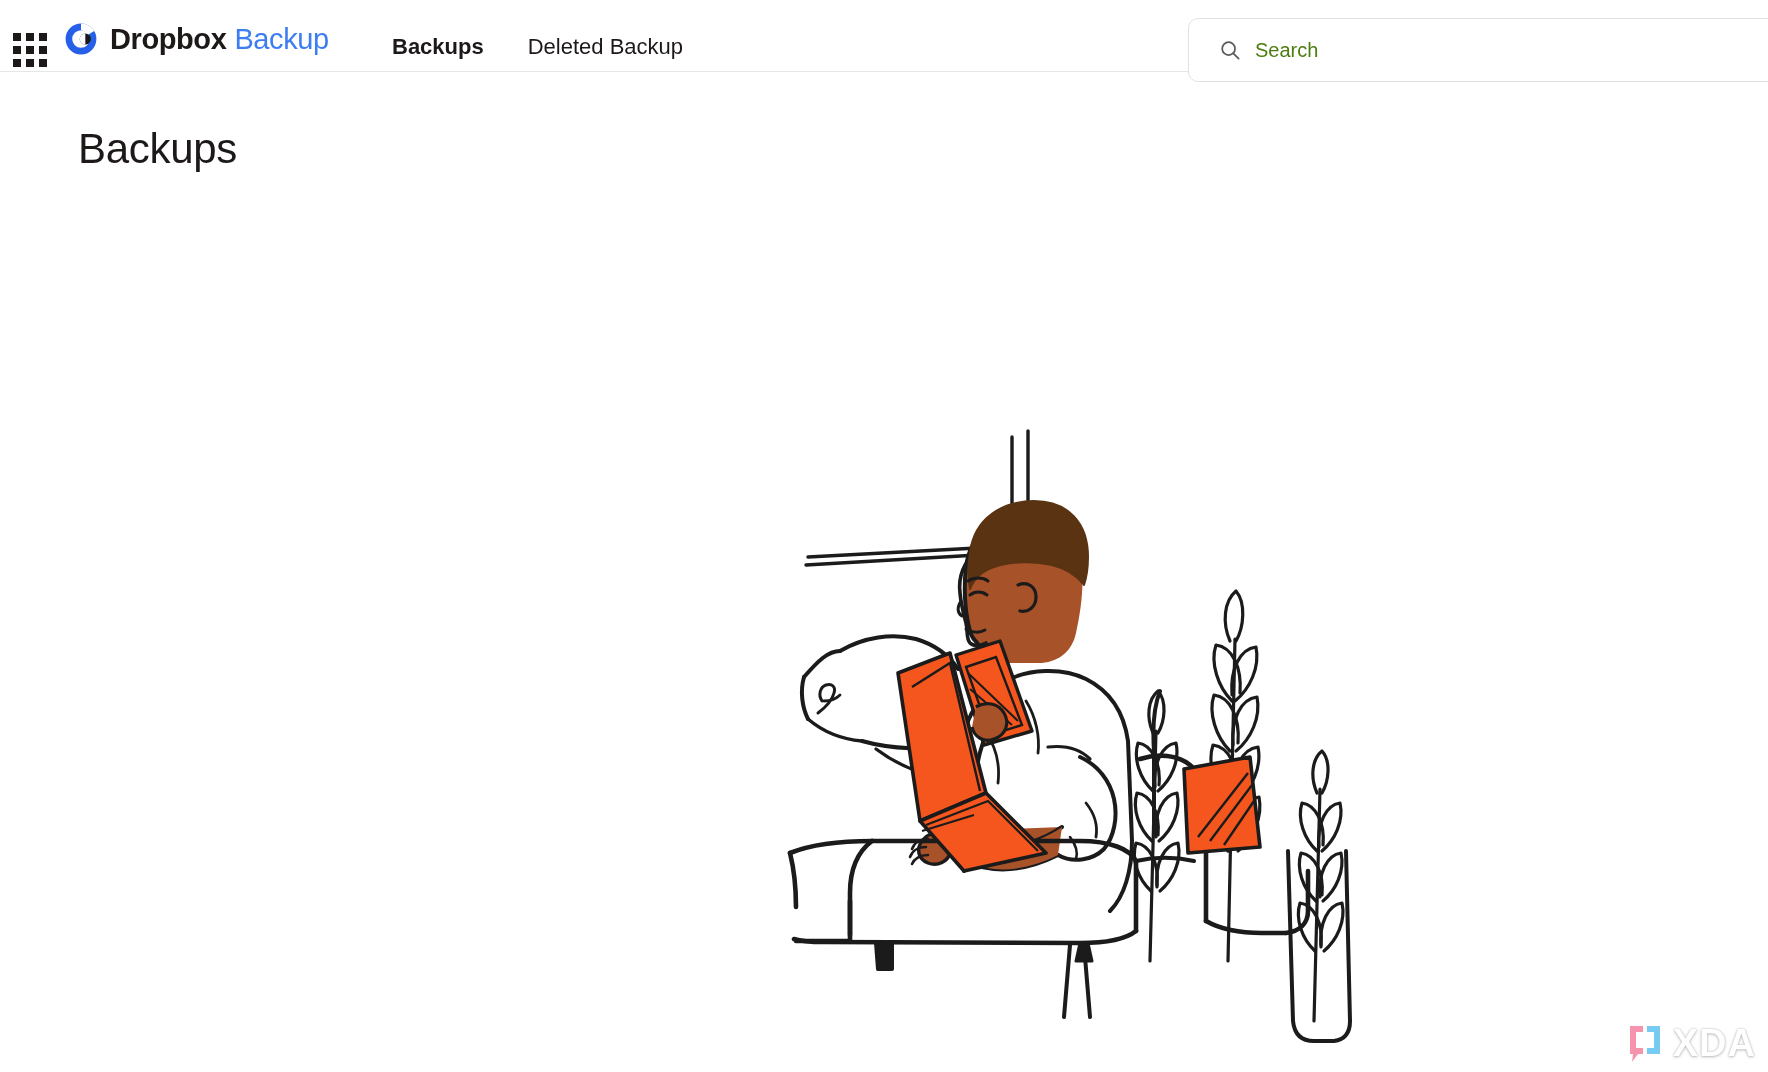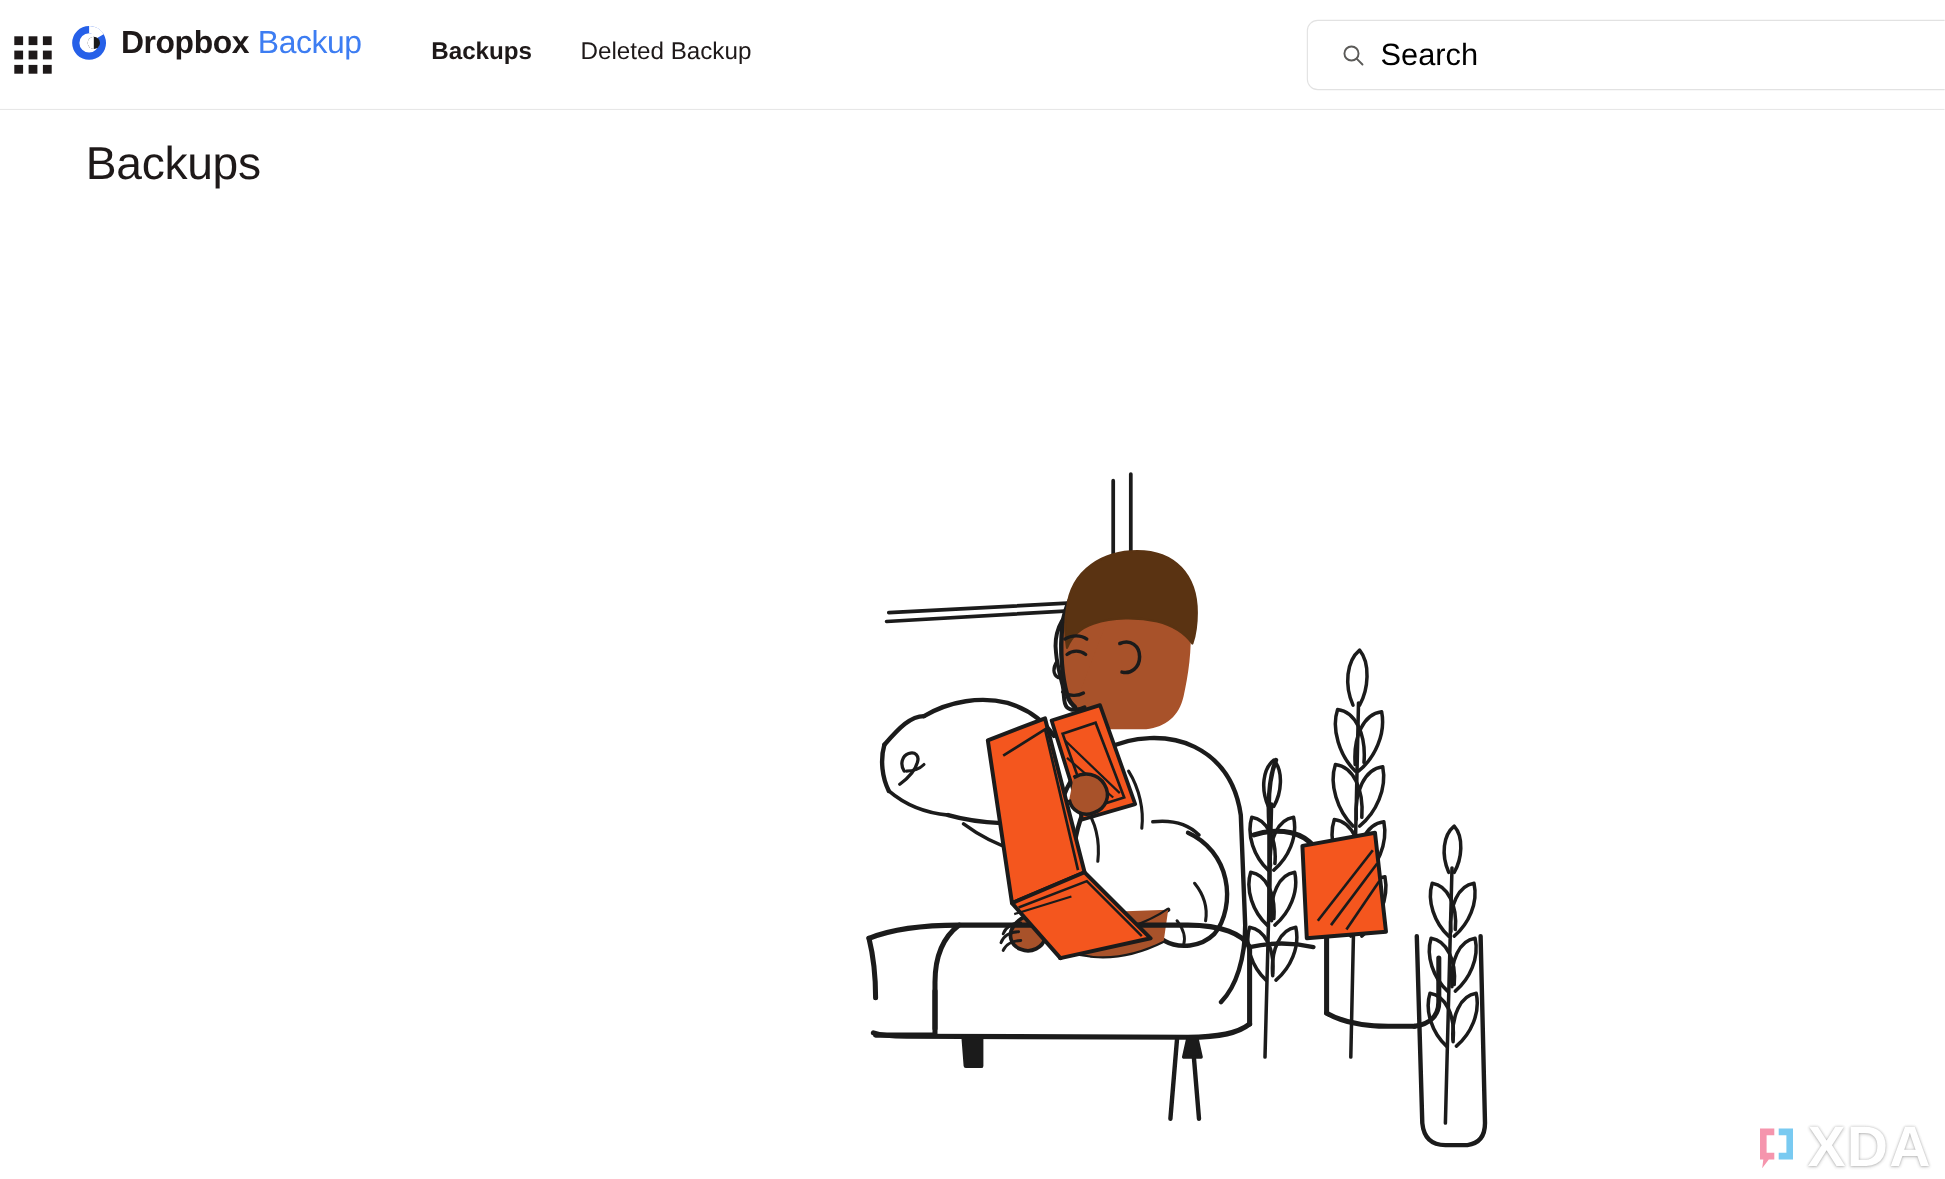--- a/index.html
+++ b/index.html
@@ -19,21 +19,21 @@
     height: 1072px;
     background: #ffffff;
     overflow: hidden;
   }
 
   
   .header {
     position: absolute;
     top: 0; left: 0;
     width: 1768px;
-    height: 100px;
+    height: 72px;
     background: #ffffff;
     border-bottom: 1px solid #e7e7e7;
     display: flex;
     align-items: center;
   }
 
   .app-launcher {
     position: absolute;
     left: 10px;
     top: 30px;
@@ -115,22 +115,22 @@
     border-radius: 10px;
     background: #ffffff;
     display: flex;
     align-items: center;
     padding-left: 30px;
     gap: 14px;
     cursor: text;
   }
   .search-icon { flex: 0 0 22px; height: 22px; display: block; }
   .search-placeholder {
-    font-size: 28px;
-    color: #000000;
+    font-size: 20px;
+    color: #4d7c0f;
     line-height: 30px;
     white-space: nowrap;
     user-select: none;
   }
 
   
   .main {
     position: absolute;
     top: 101px; left: 0;
     width: 1768px;
@@ -165,21 +165,21 @@
     right: 12px;
     bottom: 8px;
     display: flex;
     align-items: center;
     gap: 9px;
     opacity: 0.92;
     pointer-events: none;
   }
   .wm-icon { width: 38px; height: 42px; display: block; }
   .wm-text {
-    font-size: 52px;
+    font-size: 38px;
     font-weight: 700;
     letter-spacing: 1px;
     color: #ffffff;
     line-height: 40px;
     text-shadow:
       0 0 2px rgba(120,120,120,0.55),
       0 1px 3px rgba(120,120,120,0.45);
     font-family: "Liberation Sans", sans-serif;
   }
 </style>

